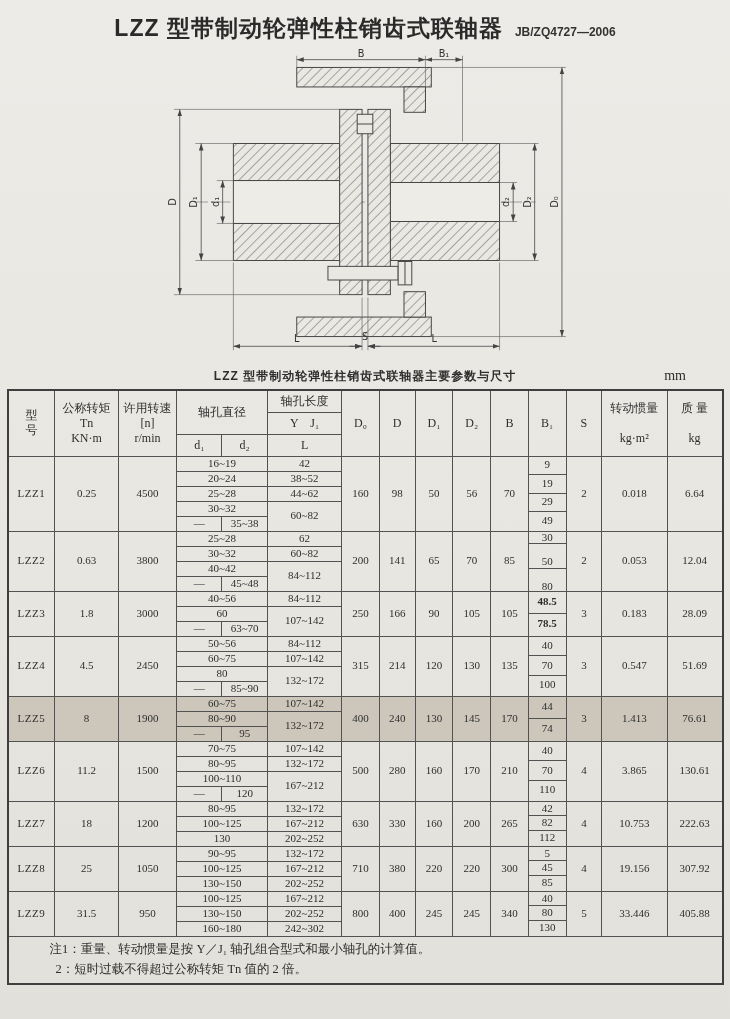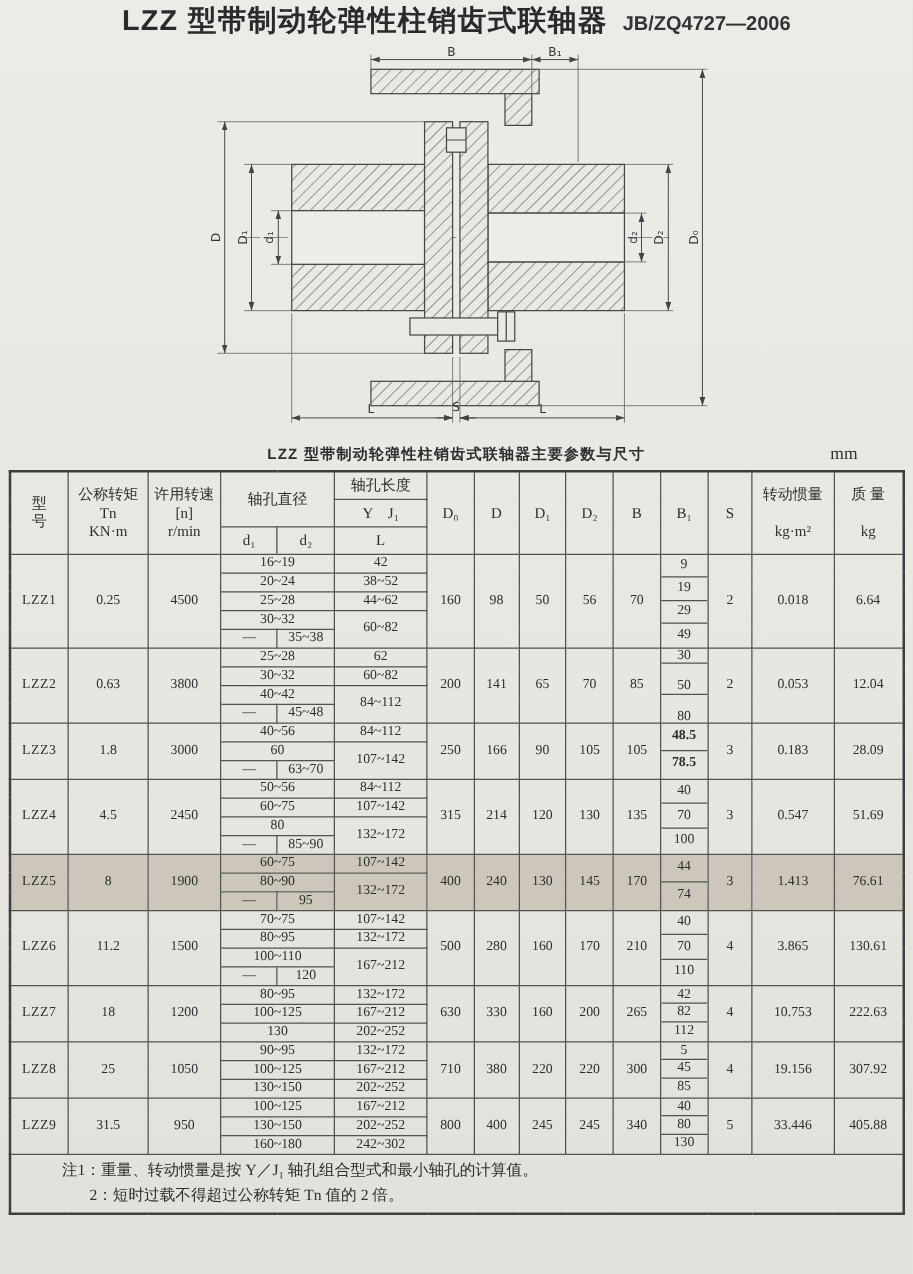--- a/index.html
+++ b/index.html
@@ -1,22 +1,22 @@
 <!DOCTYPE html>
 <html><head>
 <meta charset="utf-8">
 <style>
   html,body{margin:0;padding:0;}
   body{width:730px;height:1019px;background:#e7e6e1;font-family:"Liberation Serif","DejaVu Serif",serif;color:#2e2e2e;}
   .page{position:relative;width:730px;height:1019px;overflow:hidden;
         background:linear-gradient(180deg,#edebe7 0%,#e7e6e1 55%,#e1e0da 100%);}
   
-  .title-row{display:flex;justify-content:center;align-items:baseline;padding-top:1px;}
+  .title-row{display:flex;justify-content:center;align-items:baseline;padding-top:13px;}
   .doc-title{font-family:"Liberation Sans","DejaVu Sans",sans-serif;font-size:23px;font-weight:bold;margin:0;letter-spacing:1px;color:#2a2a2a;}
-  .std-no{font-family:"Liberation Sans","DejaVu Sans",sans-serif;font-size:16px;font-weight:bold;color:#333;margin-left:12px;}
+  .std-no{font-family:"Liberation Sans","DejaVu Sans",sans-serif;font-size:12px;font-weight:bold;color:#333;margin-left:12px;}
   .replaces{font-family:"Liberation Sans","DejaVu Sans",sans-serif;font-size:15px;font-weight:bold;text-align:right;padding:4px 30px 0 0;color:#333;}
   
   .drawing-wrap{display:flex;justify-content:center;margin-top:2px;}
   svg text{font-family:"DejaVu Sans",sans-serif;font-size:10px;fill:#333;}
   
   .tbl-title-row{position:relative;text-align:center;margin:8px 0 4px 0;}
   .tbl-title{font-family:Liberation Sans, sans-serif;font-size:12px;font-weight:bold;letter-spacing:1px;}
   .unit{position:absolute;right:44px;top:2px;font-size:14px;font-weight:normal;}
   
   table{border-collapse:collapse;table-layout:fixed;width:717px;margin:0 auto;font-size:11px;border:2px solid #3e3e3e;background:transparent;}
@@ -27,21 +27,21 @@
   tbody tr{height:15px;}
   tbody td{line-height:1.05;}
   td.model{letter-spacing:0.5px;}
   .b1cell{padding:0;vertical-align:top;}
   .b1stack{display:flex;flex-direction:column;width:100%;}
   .b1stack div{flex:1;display:flex;align-items:center;justify-content:center;border-bottom:1px solid #525252;}
   .b1stack div:last-child{border-bottom:none;}
   tr.hl td{background:#cdc7bb;}
   .notes-cell{height:46px;text-align:left;font-size:12.5px;vertical-align:middle;}
   .note-line1{padding-left:40px;line-height:1.55;}
-  .note-line2{padding-left:62px;line-height:1.55;}
+  .note-line2{padding-left:46px;line-height:1.55;}
 </style>
 </head>
 <body>
 
 <div class="page">
 
   <div class="title-row">
     <h1 class="doc-title">LZZ 型带制动轮弹性柱销齿式联轴器</h1>
     <span class="std-no">JB/ZQ4727—2006</span>
   </div>

